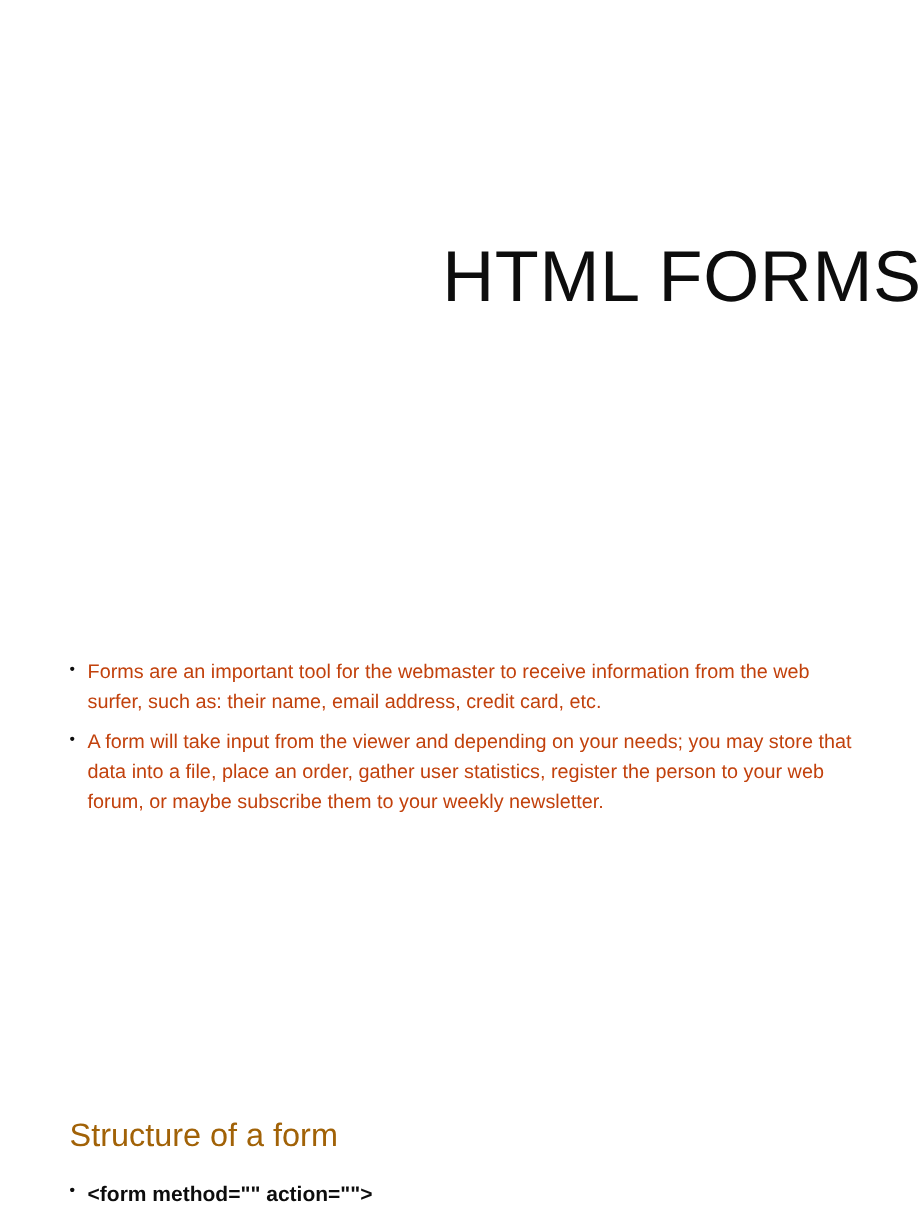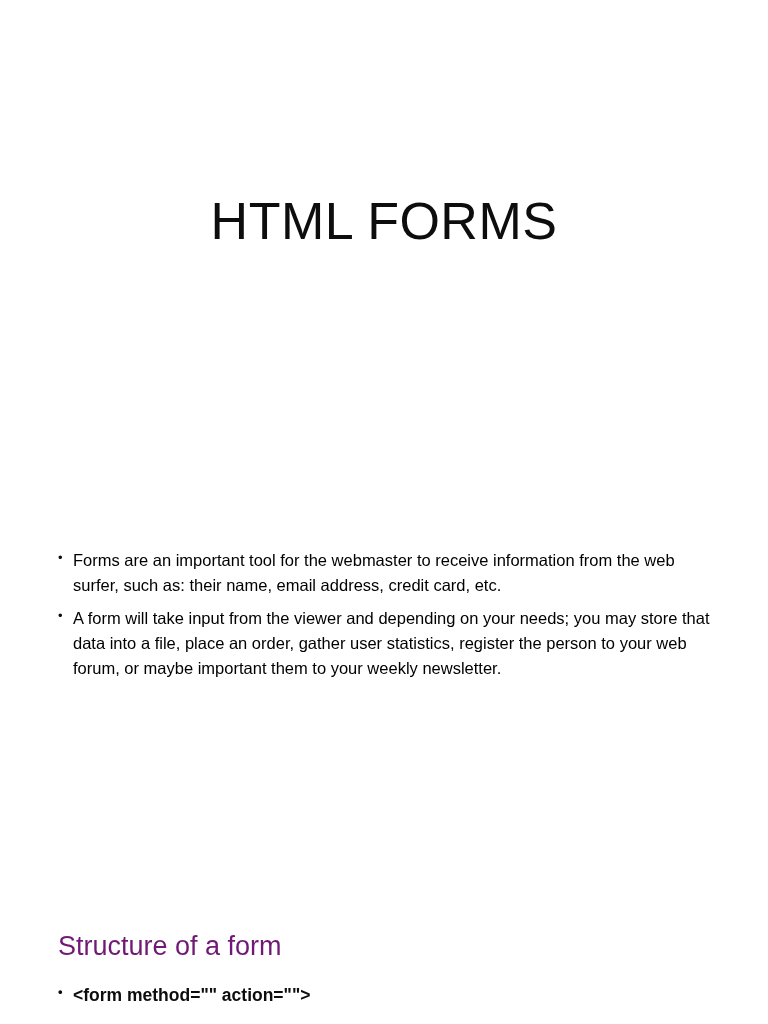--- a/index.html
+++ b/index.html
@@ -27,43 +27,43 @@
     left: 0;
     top: 0;
     width: 768px;
     height: 880px;
   }
   .slide-title {
     position: absolute;
     left: 0;
     top: 158px;
     width: 768px;
-    text-align: center;
-    font-size: 52px;
+    text-align: right;
+    font-size: 60px;
     font-weight: 400;
     letter-spacing: 0.5px;
     color: #0d0d0d;
     line-height: 1.1;
   }
   .bullet-list {
     position: absolute;
     left: 58px;
     top: 548px;
     width: 656px;
     margin: 0;
     padding: 0;
     list-style: none;
   }
   .bullet-list li {
     position: relative;
     padding-left: 15px;
     margin-bottom: 8px;
     font-size: 16.5px;
     line-height: 1.52;
-    color: #000000;
+    color: #c2410c;
   }
   .bullet-list li::before {
     content: "\2022";
     position: absolute;
     left: 0;
     top: -1px;
     font-size: 13px;
     line-height: 1.75;
     color: #0d0d0d;
   }
@@ -76,21 +76,21 @@
     width: 768px;
     height: 144px;
     overflow: hidden;
   }
   .section-heading {
     position: absolute;
     left: 58px;
     top: 30px;
     font-size: 27px;
     font-weight: 400;
-    color: #701a75;
+    color: #a16207;
     line-height: 1.1;
   }
   .code-list {
     position: absolute;
     left: 58px;
     top: 102px;
     width: 660px;
     margin: 0;
     padding: 0;
     list-style: none;
@@ -118,21 +118,21 @@
 </head>
 <body>
 
 <div class="page">
 
   <section class="slide-one">
     <h1 class="slide-title">HTML FORMS</h1>
 
     <ul class="bullet-list">
       <li>Forms are an important tool for the webmaster to receive information from the web surfer, such as: their name, email address, credit card, etc.</li>
-      <li>A form will take input from the viewer and depending on your needs; you may store that data into a file, place an order, gather user statistics, register the person to your web forum, or maybe important them to your weekly newsletter.</li>
+      <li>A form will take input from the viewer and depending on your needs; you may store that data into a file, place an order, gather user statistics, register the person to your web forum, or maybe subscribe them to your weekly newsletter.</li>
     </ul>
   </section>
 
   <section class="slide-two">
     <h2 class="section-heading">Structure of a form</h2>
 
     <ul class="code-list">
       <li>&lt;form method="" action=""&gt;</li>
     </ul>
   </section>

